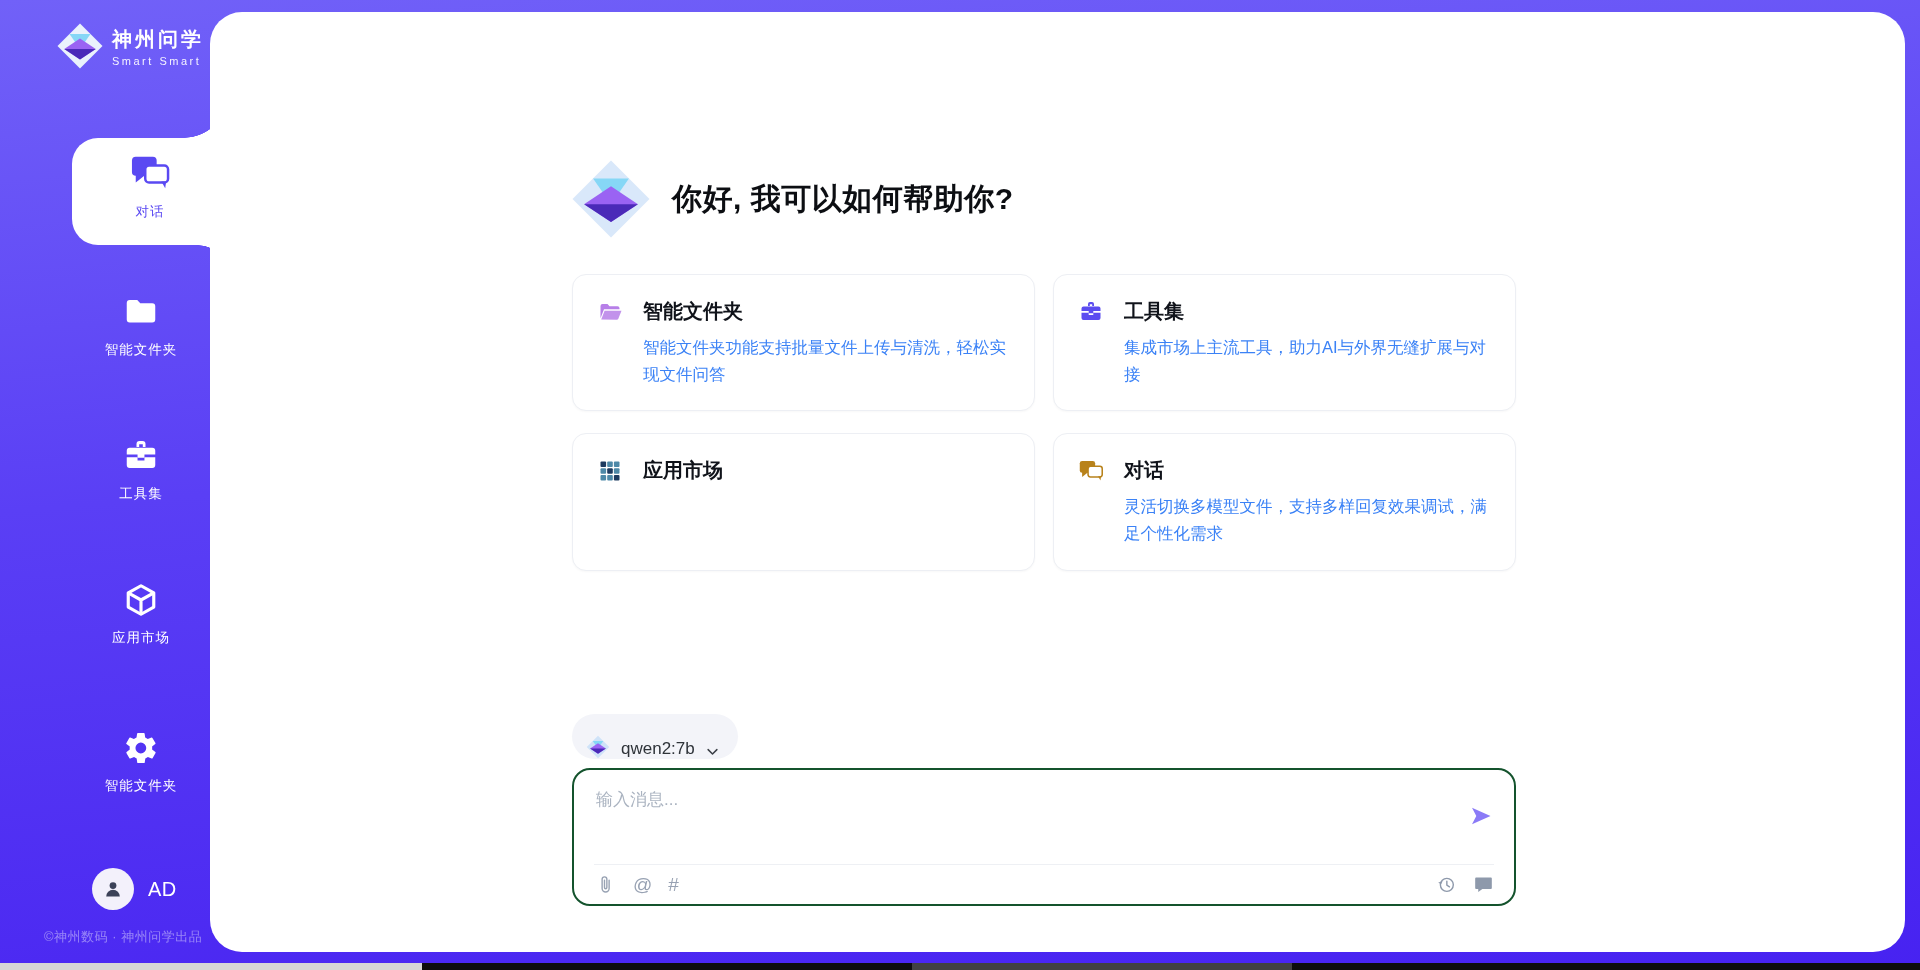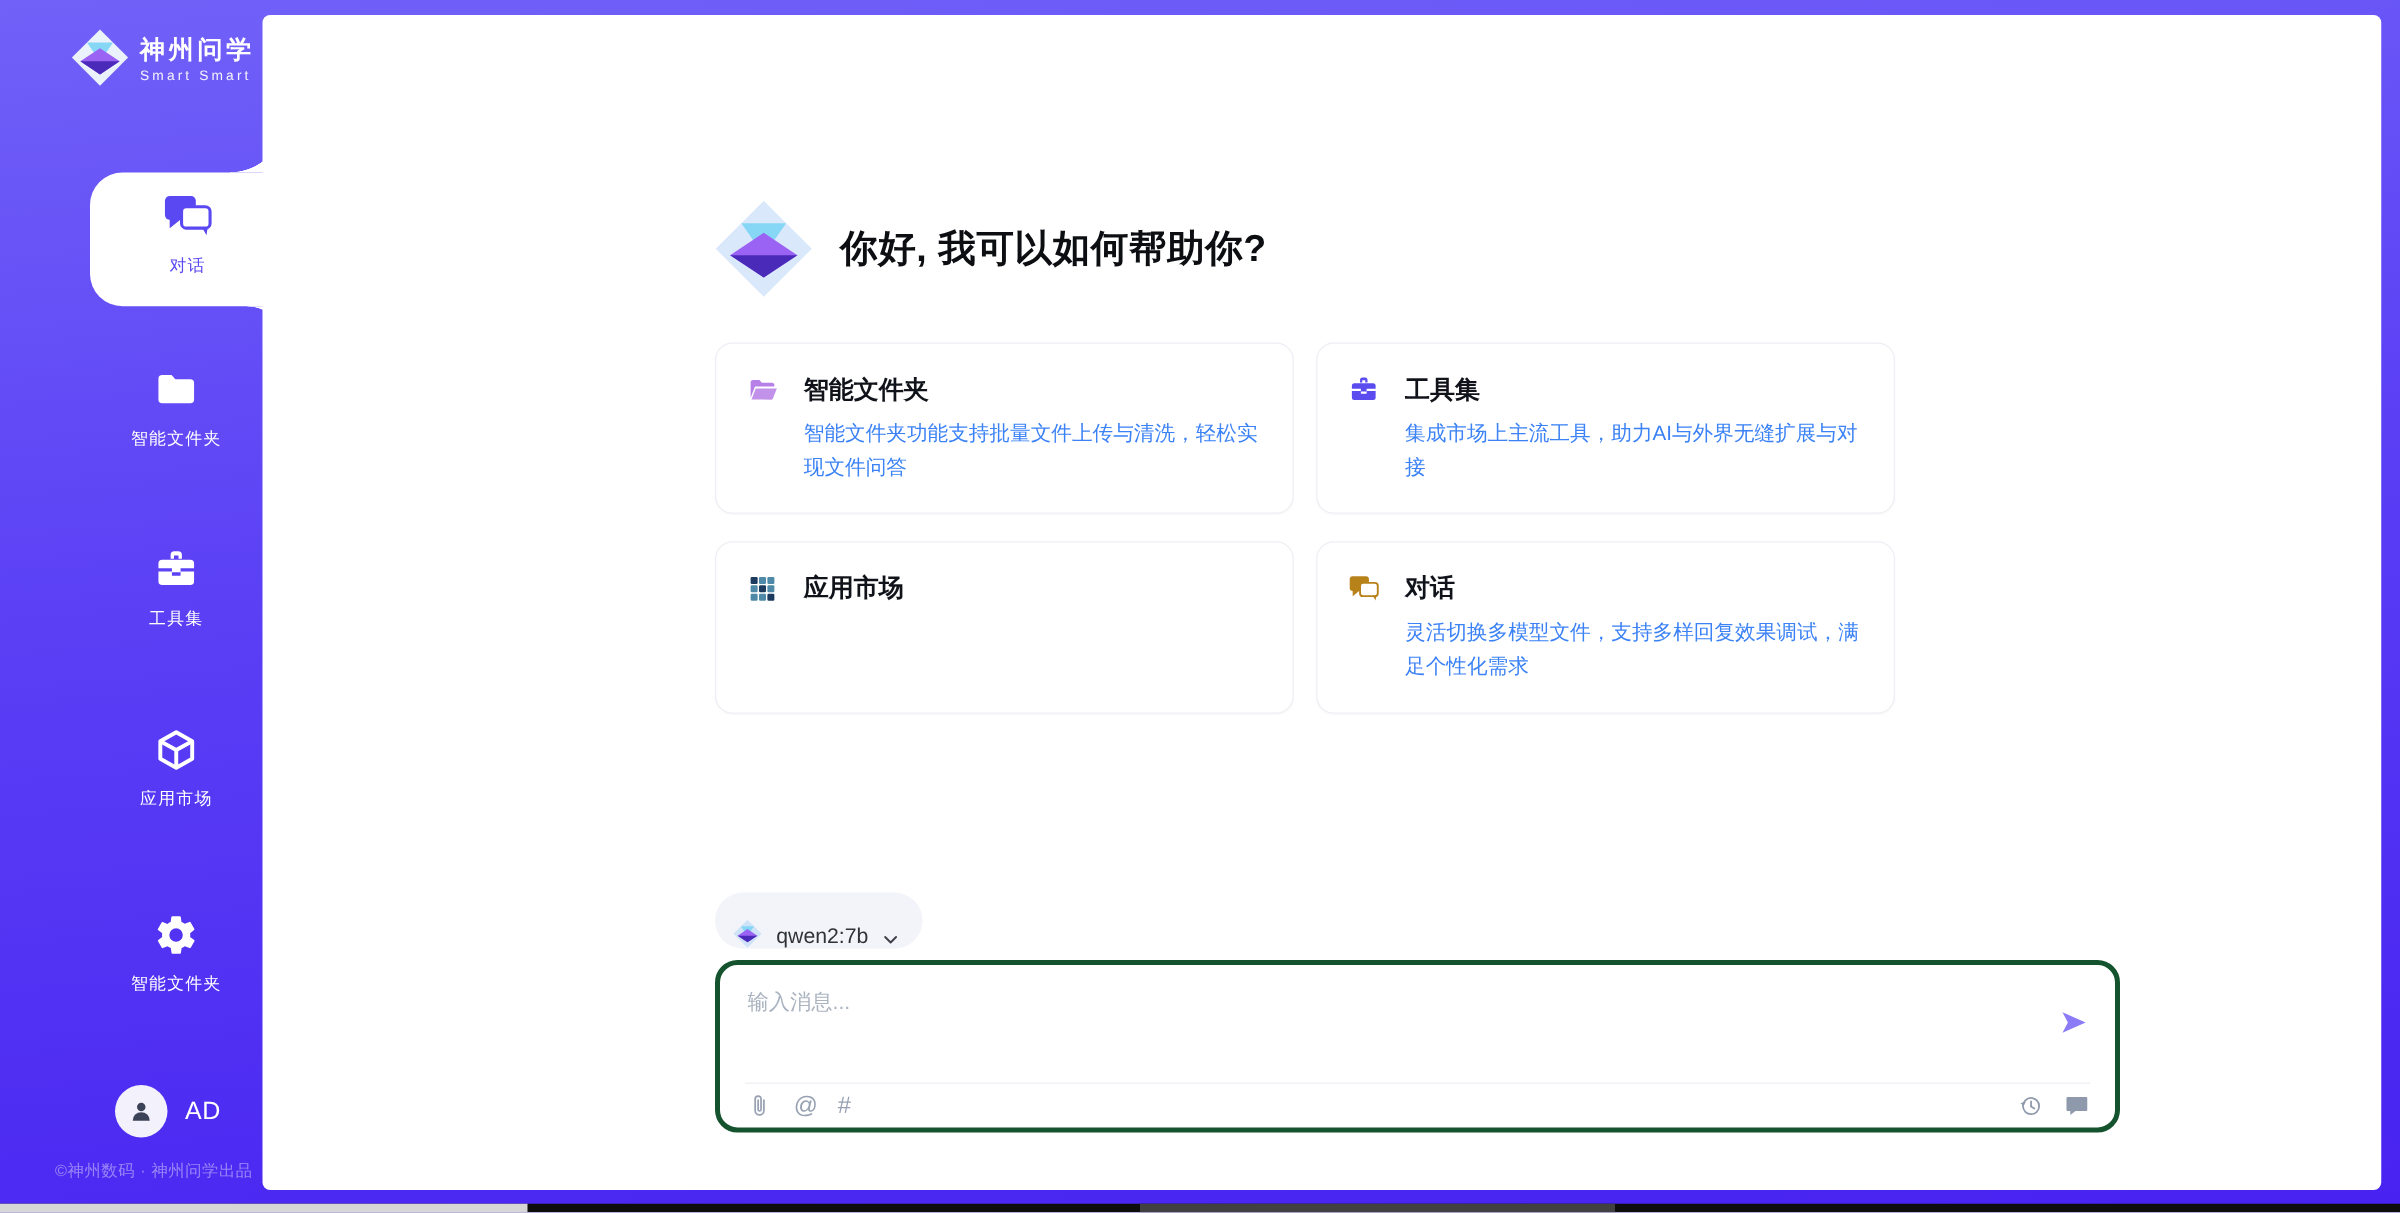--- a/index.html
+++ b/index.html
@@ -35,21 +35,21 @@
   .avatar { width:42px; height:42px; border-radius:50%; background:#f3f1fb; display:flex;
             align-items:center; justify-content:center; }
   .avatar svg { width:24px; height:24px; color:#3c4258; }
   .user-name { color:#fff; font-size:20px; margin-left:14px; letter-spacing:.5px; }
 
   .side-footer { position:absolute; left:8px; top:928px; width:200px; color:rgba(255,255,255,.42);
                  font-size:13px; letter-spacing:.5px; white-space:nowrap; }
 
   
   .panel { position:absolute; left:210px; top:12px; right:15px; bottom:18px;
-           background:#fff; border-radius:6px; z-index:1; }
+           background:#fff; border-radius:32px; z-index:1; }
 
   .greeting { position:absolute; left:360px; top:146px; display:flex; align-items:center; }
   .greeting svg { width:82px; height:82px; }
   .greeting h1 { font-size:30px; font-weight:700; color:#0c0e12; margin-left:20px; letter-spacing:.5px; }
 
   .cards { position:absolute; left:362px; top:262px; width:944px;
            display:grid; grid-template-columns:463px 463px; column-gap:18px; row-gap:22px; }
   .card { background:#fff; border:1px solid #edeff4; border-radius:14px; padding:23px 24px;
           min-height:128px; cursor:pointer; box-shadow:0 1px 2px rgba(16,24,40,.03); }
   .card-head { display:flex; align-items:center; }
@@ -58,22 +58,22 @@
   .card-desc { font-size:16.5px; color:#3b82f6; line-height:1.62; margin:9px 0 0 46px; }
   .grid-dark { fill:#1d3a5f; }
 
   .model-pill { position:absolute; left:362px; top:702px; height:45px; display:inline-flex;
                 align-items:flex-end; background:#f3f4f9; border-radius:23px; padding:0 18px 0 14px;
                 cursor:pointer; }
   .model-pill svg.logo { width:24px; height:24px; }
   .model-name { font-size:17px; color:#2e3339; margin:0 10px 0 11px; }
   .model-pill svg.chev { width:15px; height:15px; color:#3a3f46; }
 
-  .composer { position:absolute; left:362px; top:756px; width:1124px; height:138px;
-              border:4px solid #14532d; border-radius:18px; background:#fff; }
+  .composer { position:absolute; left:362px; top:756px; width:944px; height:138px;
+              border:2px solid #14532d; border-radius:18px; background:#fff; }
   .composer input { position:absolute; left:22px; top:20px; right:70px; border:none; outline:none;
                     font-size:17px; color:#2e3339; font-family:inherit; background:transparent; }
   .composer input::placeholder { color:#aab3c0; }
   .send-btn { position:absolute; right:20px; top:34px; width:26px; height:26px; border:none;
               background:transparent; cursor:pointer; padding:0; }
   .send-btn svg { width:24px; height:24px; }
   .composer-divider { position:absolute; left:20px; right:20px; top:94px; height:1px; background:#eef0f4; }
   .composer-tools { position:absolute; left:22px; right:20px; top:95px; bottom:0;
                     display:flex; align-items:center; color:#98a2b3; }
   .tool-btn { background:none; border:none; cursor:pointer; color:#98a2b3; padding:0;

